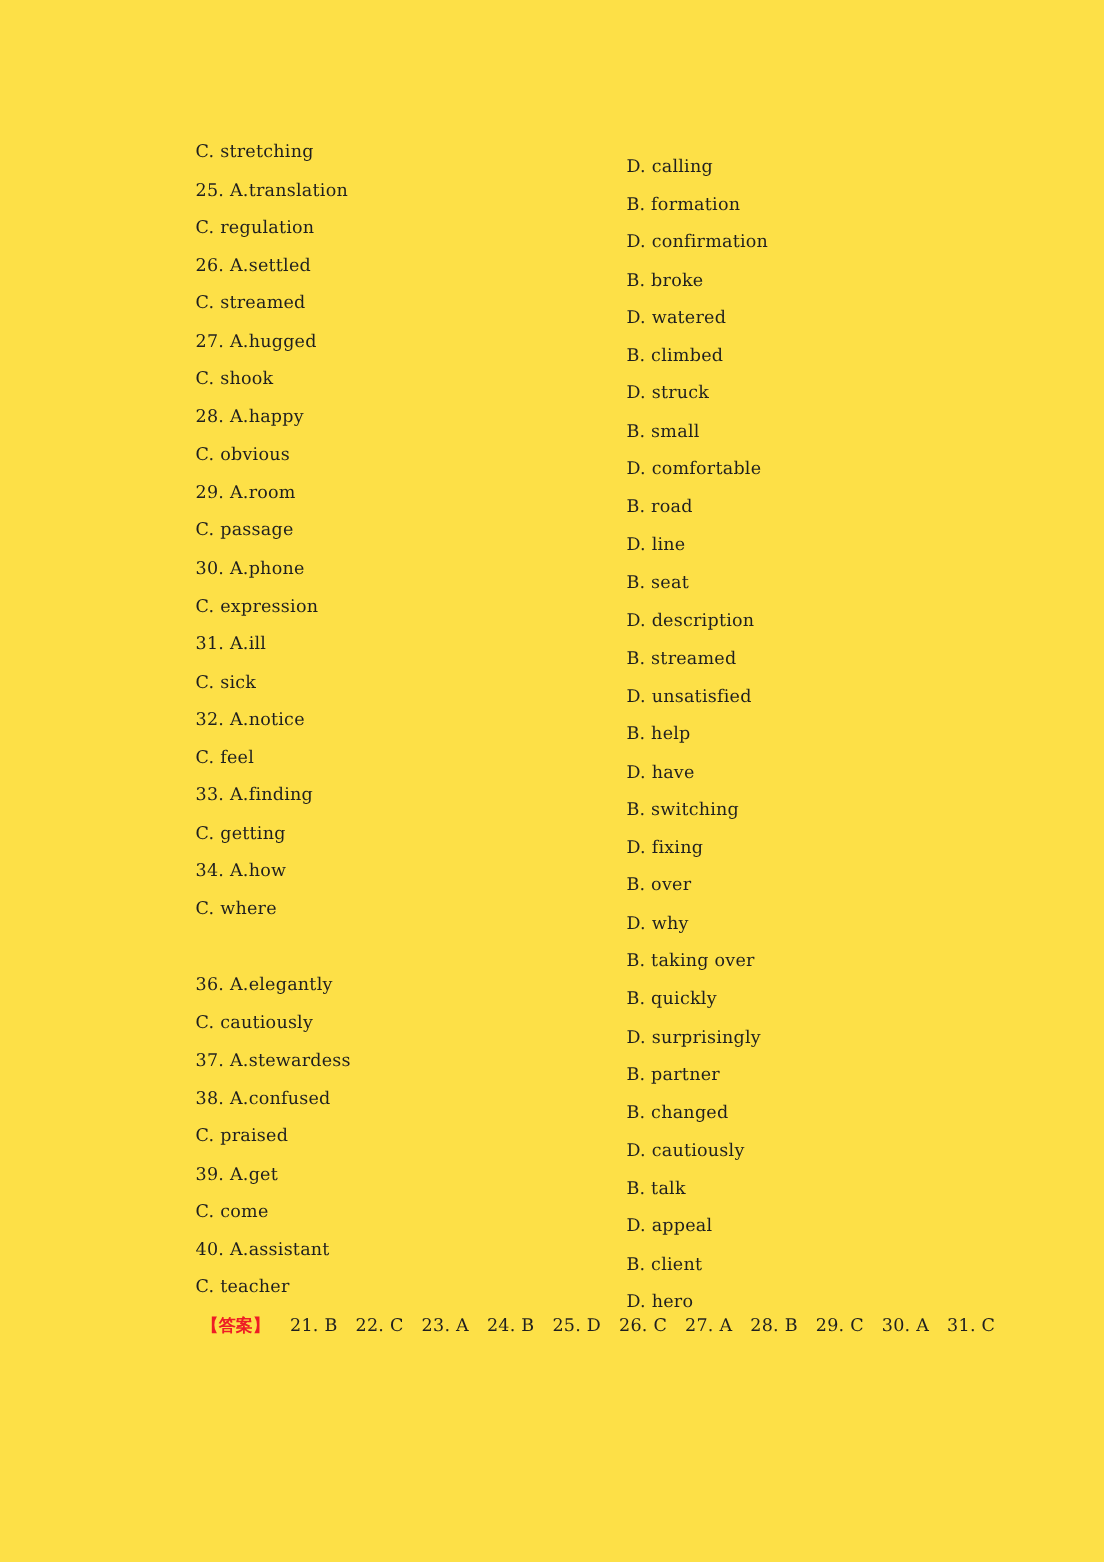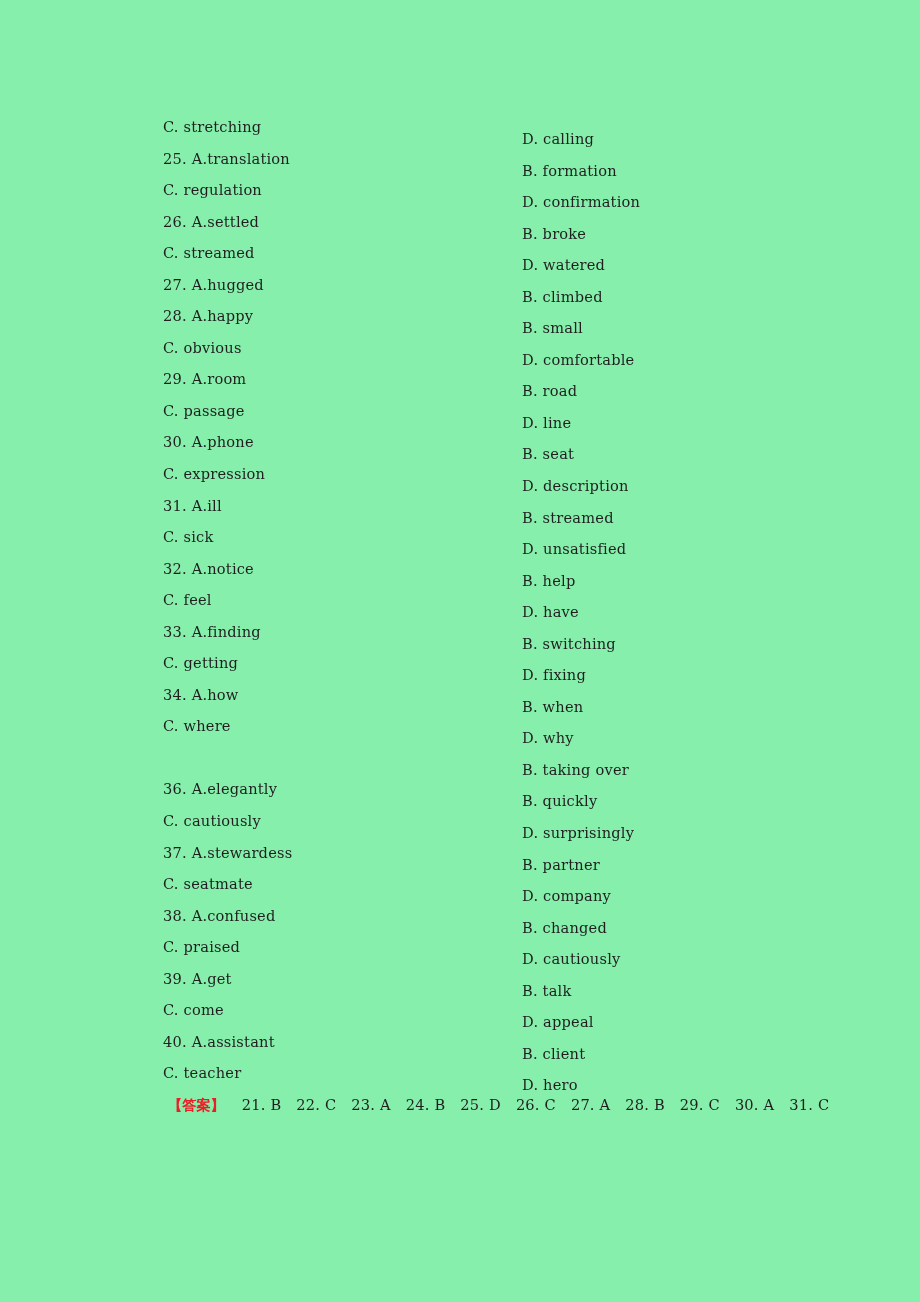--- a/index.html
+++ b/index.html
@@ -15,21 +15,21 @@
     font-family: "Liberation Serif", "DejaVu Serif", serif;
     color: #1a1a1a;
     overflow: hidden;
   }
   .page {
     position: absolute;
     left: 0;
     top: 0;
     width: 920px;
     height: 1302px;
-    background: #86efac;
+    background: #fde047;
   }
   .content {
     position: absolute;
     left: 163px;
     top: 111px;
     width: 700px;
   }
   .opt-line {
     position: relative;
     height: 31.55px;
@@ -88,39 +88,39 @@
 
 <div class="page">
   <div class="content" id="options-list">
 
   <div class="opt-line"><span class="col-a">C. stretching</span><span class="col-b">D. calling</span></div>
       <div class="opt-line"><span class="col-a">25. A.translation</span><span class="col-b">B. formation</span></div>
       <div class="opt-line"><span class="col-a">C. regulation</span><span class="col-b">D. confirmation</span></div>
       <div class="opt-line"><span class="col-a">26. A.settled</span><span class="col-b">B. broke</span></div>
       <div class="opt-line"><span class="col-a">C. streamed</span><span class="col-b">D. watered</span></div>
       <div class="opt-line"><span class="col-a">27. A.hugged</span><span class="col-b">B. climbed</span></div>
+      <div class="opt-line"><span class="col-a">C. shook</span><span class="col-b">D. struck</span></div>
       <div class="opt-line"><span class="col-a">28. A.happy</span><span class="col-b">B. small</span></div>
       <div class="opt-line"><span class="col-a">C. obvious</span><span class="col-b">D. comfortable</span></div>
       <div class="opt-line"><span class="col-a">29. A.room</span><span class="col-b">B. road</span></div>
       <div class="opt-line"><span class="col-a">C. passage</span><span class="col-b">D. line</span></div>
       <div class="opt-line"><span class="col-a">30. A.phone</span><span class="col-b">B. seat</span></div>
       <div class="opt-line"><span class="col-a">C. expression</span><span class="col-b">D. description</span></div>
       <div class="opt-line"><span class="col-a">31. A.ill</span><span class="col-b">B. streamed</span></div>
       <div class="opt-line"><span class="col-a">C. sick</span><span class="col-b">D. unsatisfied</span></div>
       <div class="opt-line"><span class="col-a">32. A.notice</span><span class="col-b">B. help</span></div>
       <div class="opt-line"><span class="col-a">C. feel</span><span class="col-b">D. have</span></div>
       <div class="opt-line"><span class="col-a">33. A.finding</span><span class="col-b">B. switching</span></div>
       <div class="opt-line"><span class="col-a">C. getting</span><span class="col-b">D. fixing</span></div>
-      <div class="opt-line"><span class="col-a">34. A.how</span><span class="col-b">B. when</span></div>
+      <div class="opt-line"><span class="col-a">34. A.how</span><span class="col-b">B. over</span></div>
       <div class="opt-line"><span class="col-a">C. where</span><span class="col-b">D. why</span></div>
       <div class="opt-line"><span class="col-b">B. taking over</span></div>
       <div class="opt-line"><span class="col-a">36. A.elegantly</span><span class="col-b">B. quickly</span></div>
       <div class="opt-line"><span class="col-a">C. cautiously</span><span class="col-b">D. surprisingly</span></div>
       <div class="opt-line"><span class="col-a">37. A.stewardess</span><span class="col-b">B. partner</span></div>
-      <div class="opt-line"><span class="col-a">C. seatmate</span><span class="col-b">D. company</span></div>
       <div class="opt-line"><span class="col-a">38. A.confused</span><span class="col-b">B. changed</span></div>
       <div class="opt-line"><span class="col-a">C. praised</span><span class="col-b">D. cautiously</span></div>
       <div class="opt-line"><span class="col-a">39. A.get</span><span class="col-b">B. talk</span></div>
       <div class="opt-line"><span class="col-a">C. come</span><span class="col-b">D. appeal</span></div>
       <div class="opt-line"><span class="col-a">40. A.assistant</span><span class="col-b">B. client</span></div>
       <div class="opt-line"><span class="col-a">C. teacher</span><span class="col-b">D. hero</span></div>
       <div class="answer-line"><span class="answer-tag">【答案】</span><span class="answer-items"><span class="answer-item">21. B</span><span class="answer-item">22. C</span><span class="answer-item">23. A</span><span class="answer-item">24. B</span><span class="answer-item">25. D</span><span class="answer-item">26. C</span><span class="answer-item">27. A</span><span class="answer-item">28. B</span><span class="answer-item">29. C</span><span class="answer-item">30. A</span><span class="answer-item">31. C</span></span></div>
     </div>
 </div>
 

